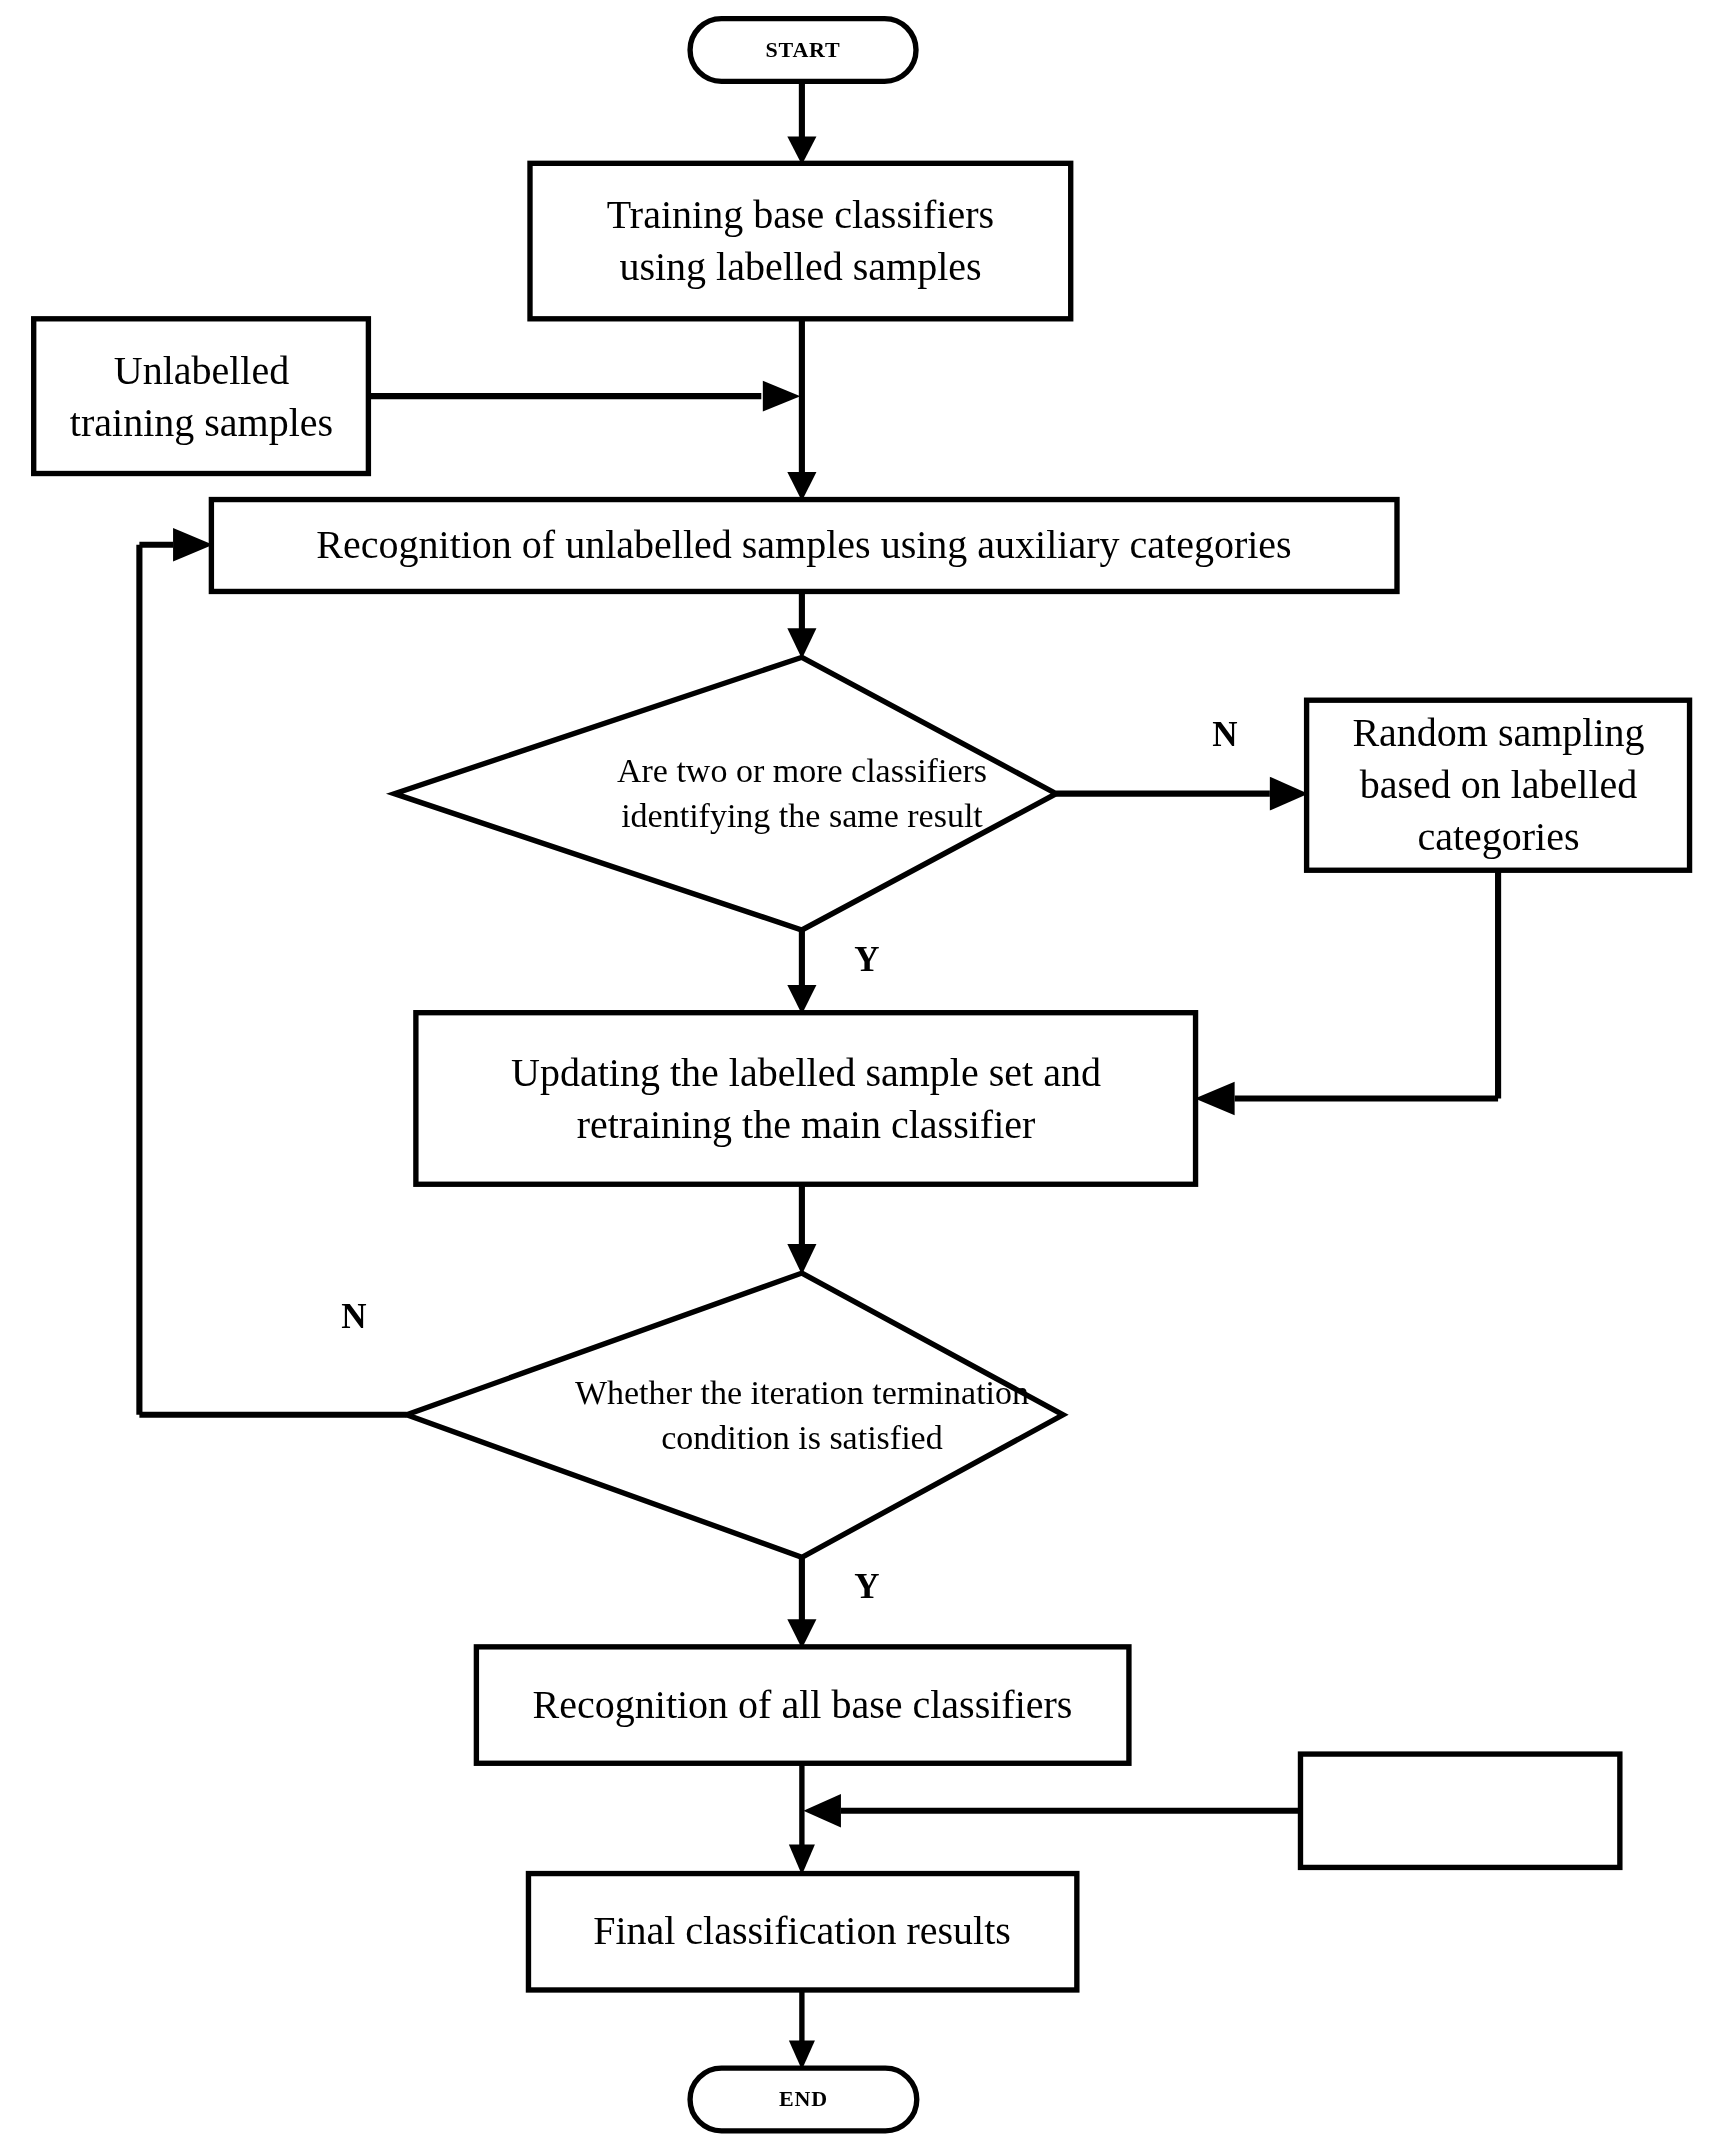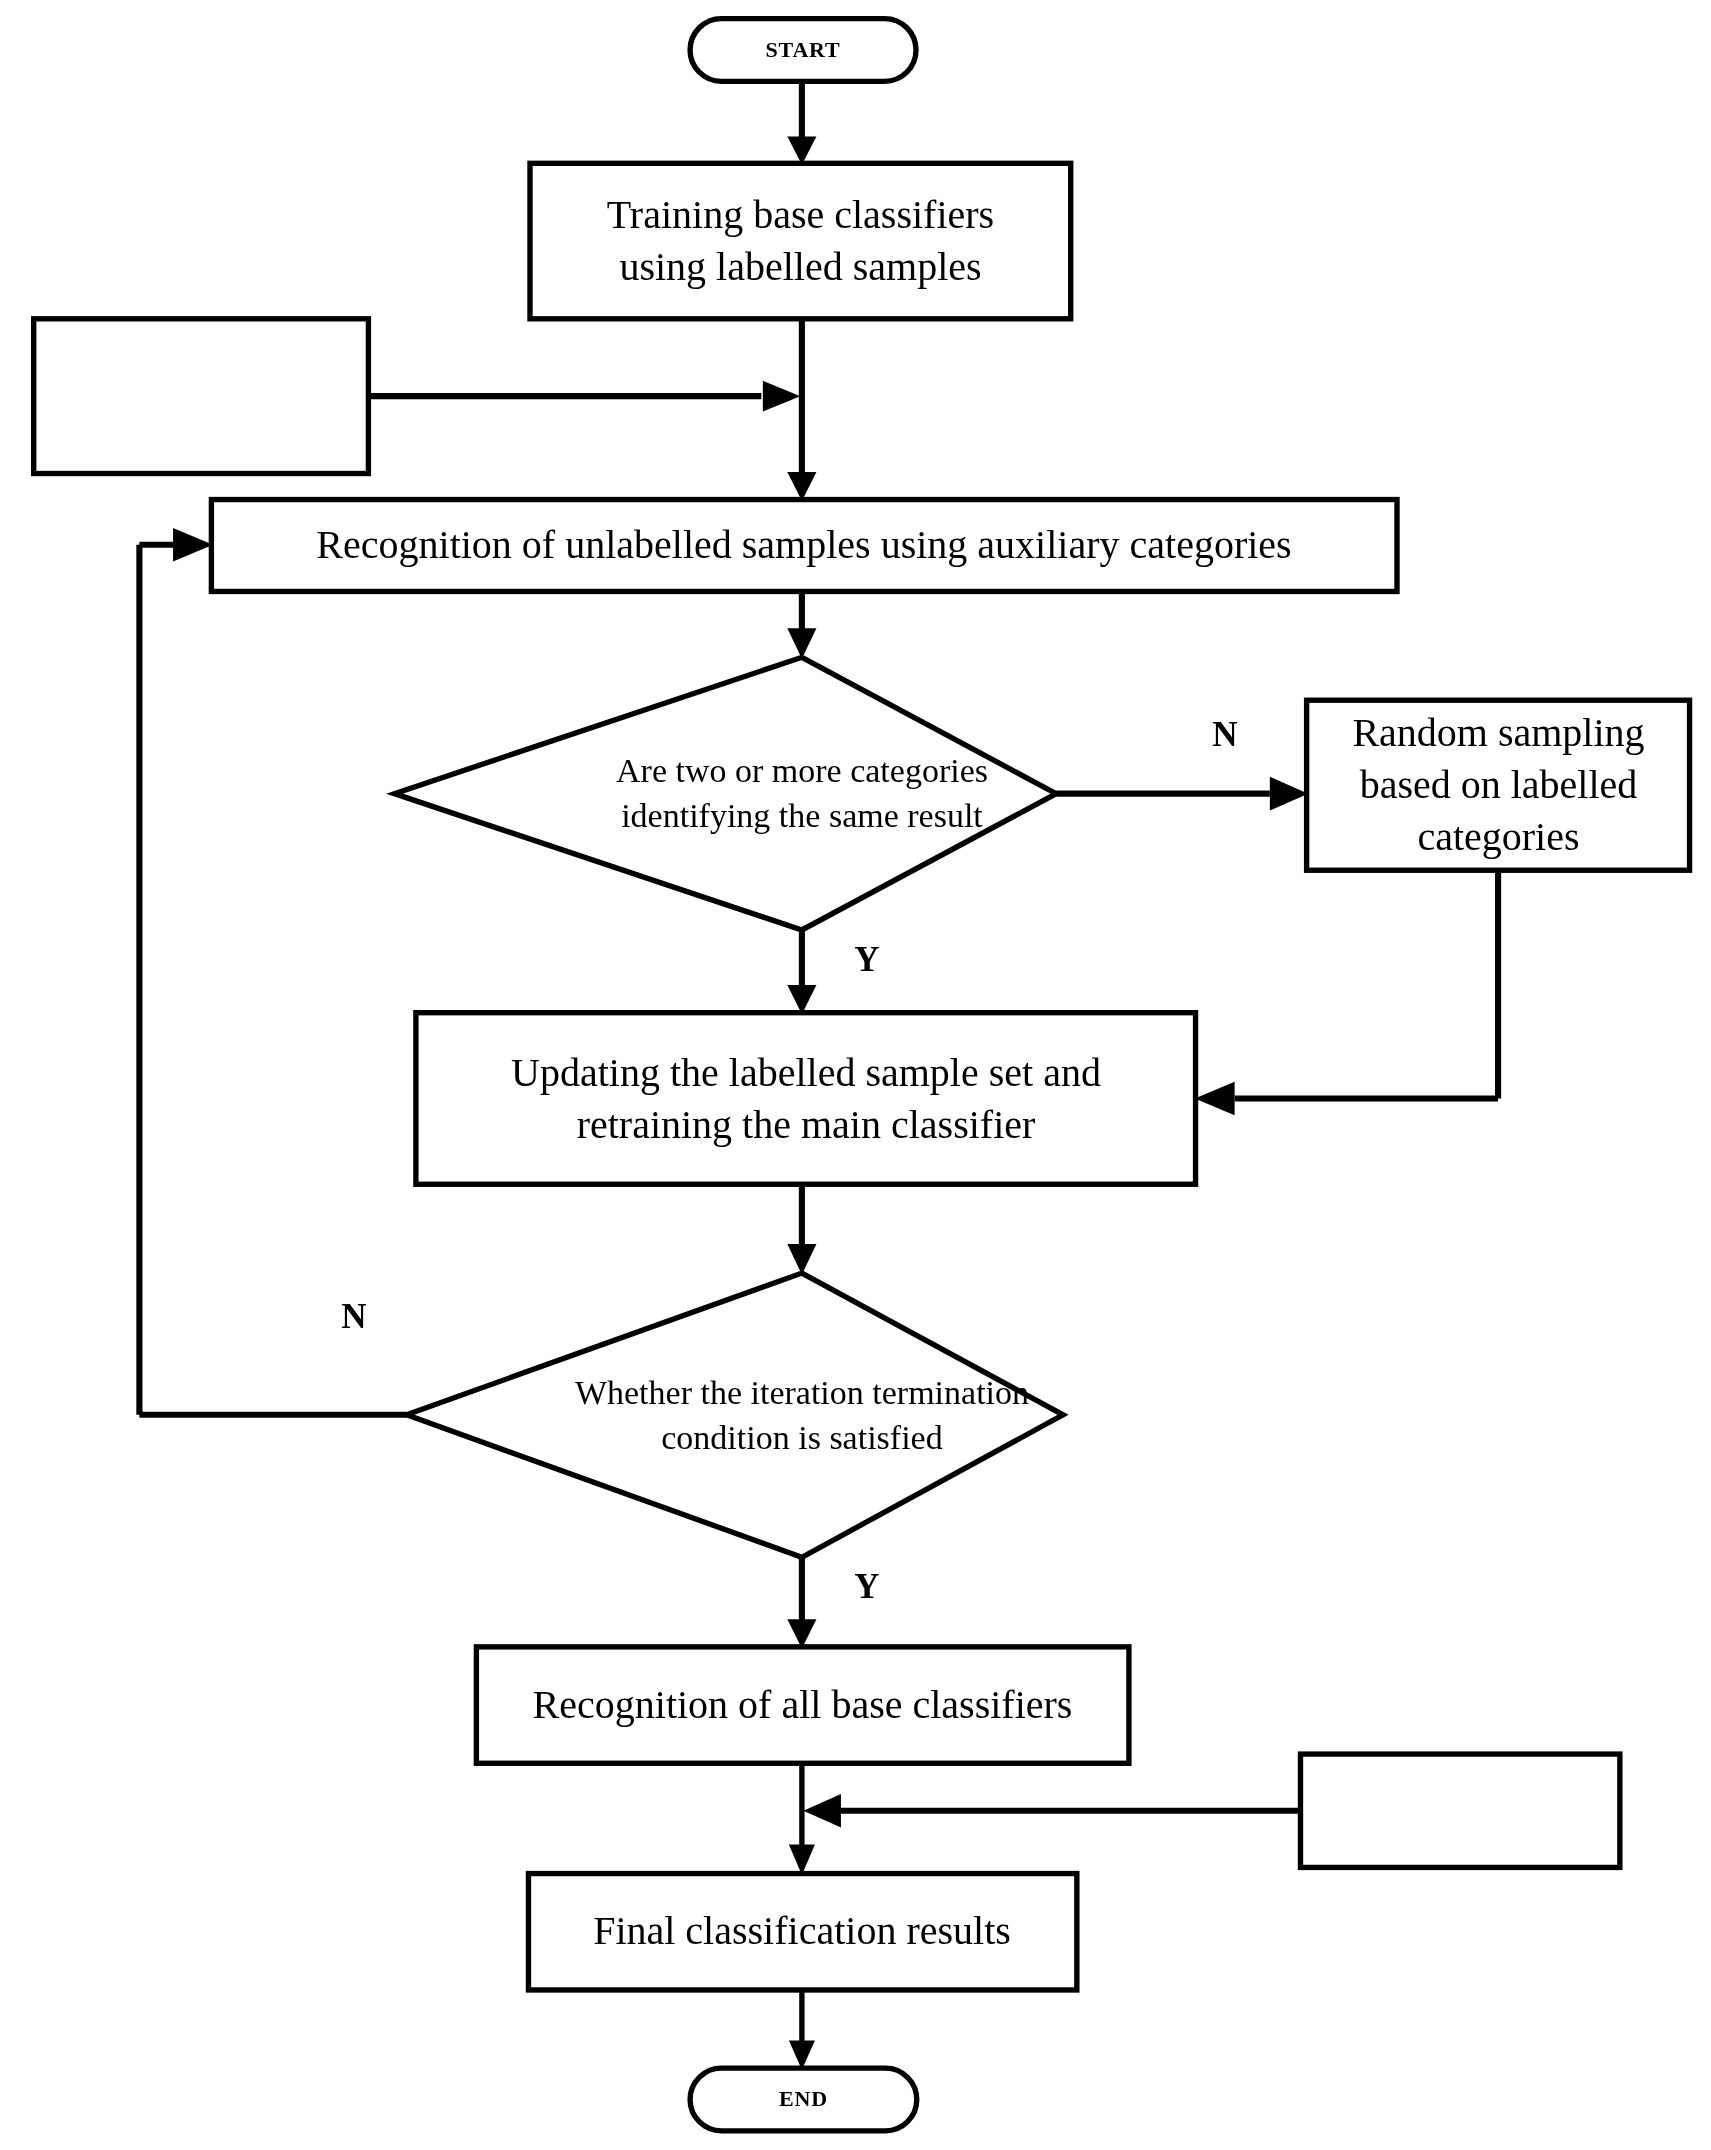--- a/index.html
+++ b/index.html
@@ -171,24 +171,26 @@
       <polygon points="1030,2664 1064,2664 1047,2702" class="arrowhead"></polygon>
     </g>
 
   </svg>
 
   <div class="node-label t-terminator" style="left:690px; top:18.4px; width:226px; height:63px;">START</div>
 
   <div class="node-label t-process" style="left:530px; top:163px; width:541px; height:155px;">Training base classifiers
 using labelled samples</div>
 
+  <div class="node-label t-process" style="left:34px; top:319px; width:335px; height:155px;">Unlabelled
+training samples</div>
 
   <div class="node-label t-process" style="left:211px; top:499px; width:1186px; height:92px;">Recognition of unlabelled samples using auxiliary categories</div>
 
-  <div class="node-label t-decision" style="left:534px; top:740px; width:536px; height:107px;">Are two or more categories
+  <div class="node-label t-decision" style="left:534px; top:740px; width:536px; height:107px;">Are two or more classifiers
 identifying the same result</div>
 
   <div class="node-label t-process" style="left:1307px; top:700px; width:383px; height:170px;">Random sampling
 based on labelled
 categories</div>
 
   <div class="node-label t-process" style="left:416px; top:1013px; width:780px; height:172px;">Updating the labelled sample set and
 retraining the main classifier</div>
 
   <div class="node-label t-decision" style="left:534px; top:1362px; width:536px; height:107px;">Whether the iteration termination

